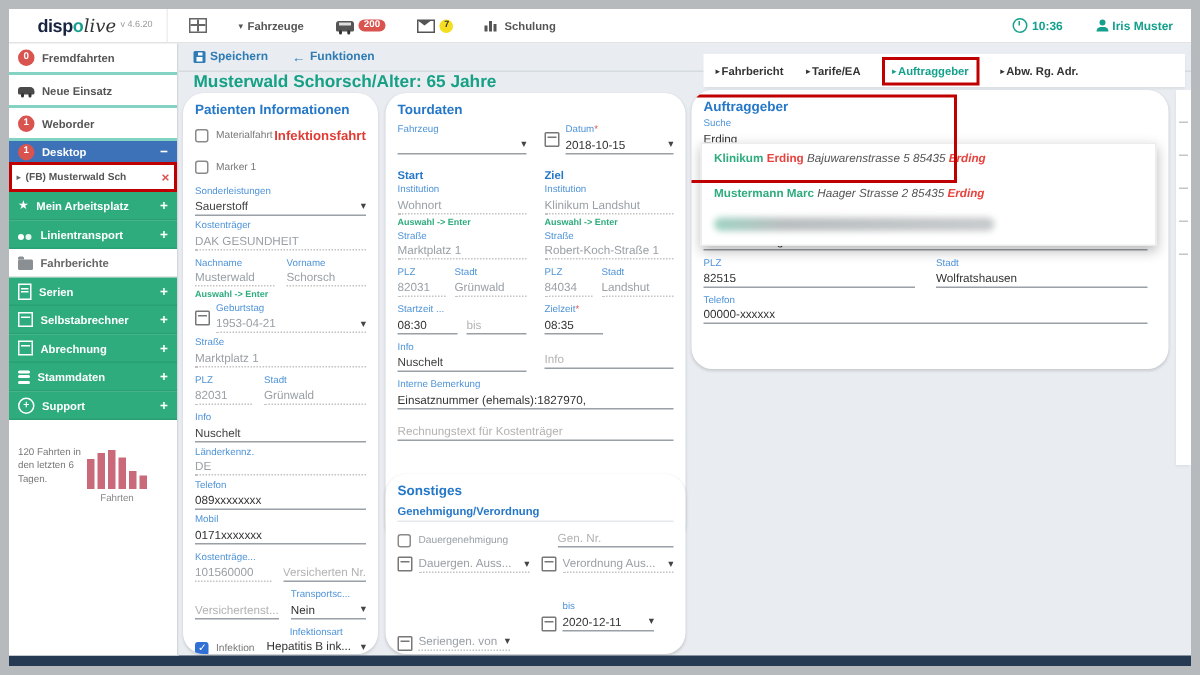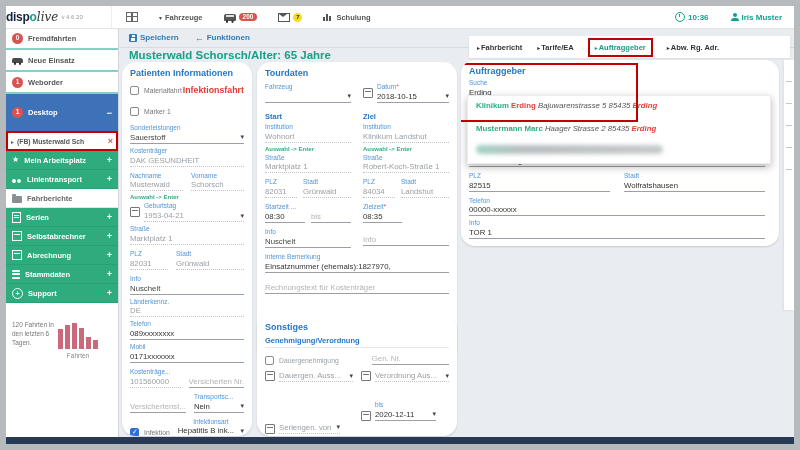--- a/index.html
+++ b/index.html
@@ -2,21 +2,21 @@
 <html><head>
 <meta charset="utf-8">
 <style>
   html,body{margin:0;padding:0}
   .stage{position:relative;width:800px;height:450px;background:#b7babc;font-family:"Liberation Sans","DejaVu Sans",sans-serif;overflow:hidden;-webkit-font-smoothing:antialiased}
   .inner{position:absolute;left:6px;top:6px;right:6px;bottom:6px;background:#e9edf1;overflow:hidden}
   .bottombar{position:absolute;left:0;right:0;bottom:0;height:7px;background:#273a53}
 
   
   .header{position:absolute;left:0;top:0;right:0;height:22px;background:#fff;border-bottom:1px solid #e3e3e3;display:flex;align-items:center;z-index:4}
-  .logo{width:106px;padding-left:0;display:flex;align-items:baseline;border-right:1px solid #eee;height:100%;box-sizing:border-box;align-items:center}
+  .logo{width:106px;padding-left:19px;display:flex;align-items:baseline;border-right:1px solid #eee;height:100%;box-sizing:border-box;align-items:center}
   .logo .p1{font-size:12px;font-weight:bold;color:#17233f;letter-spacing:-.3px}
   .logo .p2{font-size:12px;font-weight:bold;color:#14a08c}
   .logo .p3{font-size:12px;font-style:italic;color:#333;font-family:"DejaVu Serif",serif}
   .logo .ver{font-size:6px;color:#999;margin-left:3px}
   .tn{display:flex;align-items:center;margin-left:14px;gap:7px;font-size:7.5px;color:#555;font-weight:bold}
   .tn .navitem{display:flex;align-items:center;gap:3px;margin-right:14px;cursor:pointer}
   .caret{font-size:6px;color:#555}
   .pill{background:#d9534f;color:#fff;border-radius:7px;font-size:6.5px;font-weight:bold;padding:1px 4px;line-height:1}
   .dot-badge{background:#f4de1f;color:#333;border-radius:50%;width:9px;height:9px;font-size:6px;font-weight:bold;display:flex;align-items:center;justify-content:center}
   .hright{margin-left:auto;display:flex;align-items:center;gap:22px;padding-right:12px}
@@ -35,21 +35,21 @@
   .ienv{width:10px;height:7px;border:1px solid #555;position:relative;background:#fff}
   .ienv::after{content:"";position:absolute;left:0;top:0;border-left:4.5px solid transparent;border-right:4.5px solid transparent;border-top:3.5px solid #555}
   .ichart{width:10px;height:8px;display:flex;align-items:flex-end;gap:1px}
   .ichart i{display:block;width:2px;background:#555}
 
   
   .sidebar{position:absolute;left:0;top:22px;width:112px;bottom:7px;background:#fff;border-right:1px solid #d3d7d9;z-index:3}
   .srow{display:flex;align-items:center;padding:0 6px;box-sizing:border-box;cursor:pointer}
   .sw{height:22px;background:#fff;border-bottom:2px solid #82d3c3;font-size:7.5px;font-weight:bold;color:#555}
   .sg{height:19px;background:#2eac7e;border-bottom:1px solid #28a074;font-size:7.5px;font-weight:bold;color:#fff}
-  .sb{height:37px;background:#3d72b8;font-size:7.5px;font-weight:bold;color:#fff}
+  .sb{height:14px;background:#3d72b8;font-size:7.5px;font-weight:bold;color:#fff}
   .ss{height:20px;background:#fff;border:2.5px solid #c00000;font-size:6.8px;font-weight:bold;color:#555;padding:0 3px}
   .swf{height:19px;background:#fff;border-bottom:1px solid #e4e4e4;font-size:7.5px;font-weight:bold;color:#666}
   .badge{min-width:7px;height:11px;border-radius:6px;background:#d9534f;color:#fff;font-size:6.5px;font-weight:bold;display:flex;align-items:center;justify-content:center;padding:0 2px;margin-right:5px;line-height:1}
   .toggle{margin-left:auto;font-size:9px;font-weight:bold}
   .xclose{margin-left:auto;color:#d9534f;font-size:9px;font-weight:bold}
   .chev{font-size:6px;color:#666;margin-right:3px}
   .sic{margin-right:5px;flex:none}
   .icar{width:11px;height:5px;background:#4a4a4a;border-radius:2px 3px 1px 1px;position:relative}
   .icar::after{content:"";position:absolute;left:1.5px;bottom:-2px;width:2.5px;height:2.5px;border-radius:50%;background:#333;box-shadow:5px 0 0 #333}
   .istar{color:#fff;font-size:8px;font-family:"DejaVu Sans",sans-serif;line-height:1}
@@ -615,22 +615,18 @@
           </div>
           <div class="fld wide" style="flex:1">
             <div class="flabel">Stadt</div>
             <div class="fval">Wolfratshausen</div>
           </div>
         </div>
         <div class="fld wide" style="margin-right:14px">
           <div class="flabel">Telefon</div>
           <div class="fval">00000-xxxxxx</div>
         </div>
-        <div class="fld wide" style="margin-right:14px">
-          <div class="flabel">Info</div>
-          <div class="fval">TOR 1</div>
-        </div>
       </div>
     </div>
 
     <div class="bottombar"></div>
   </div>
 </div>
 
 </body></html>

